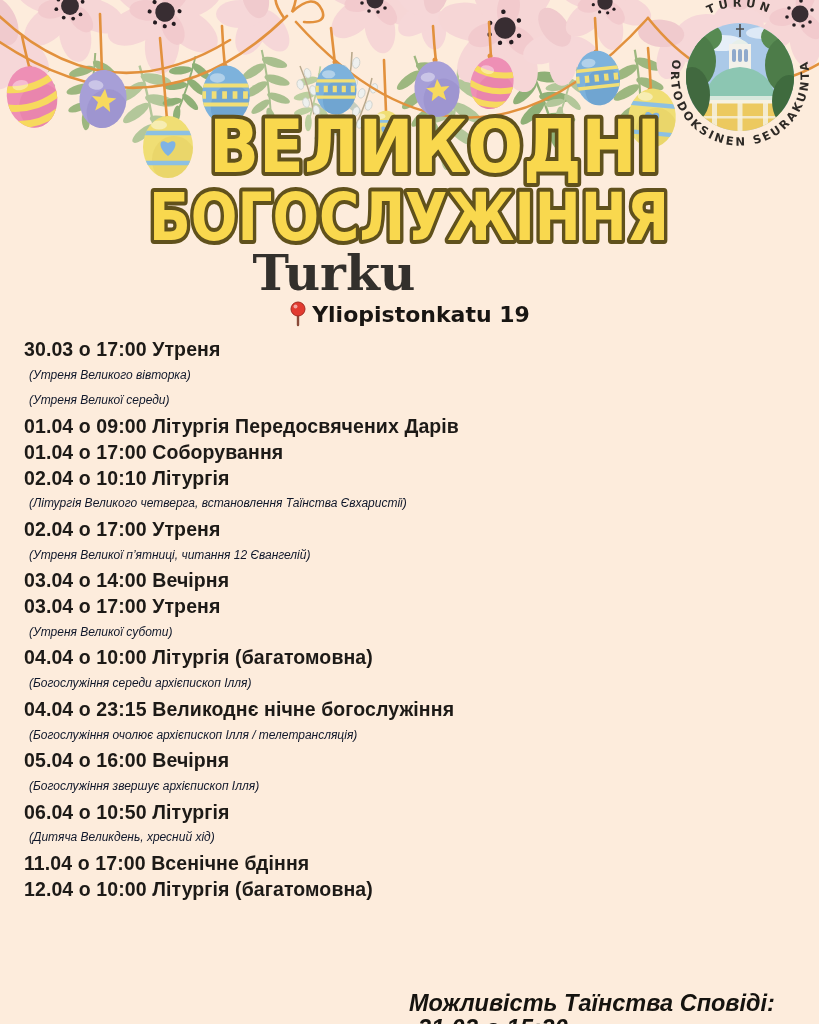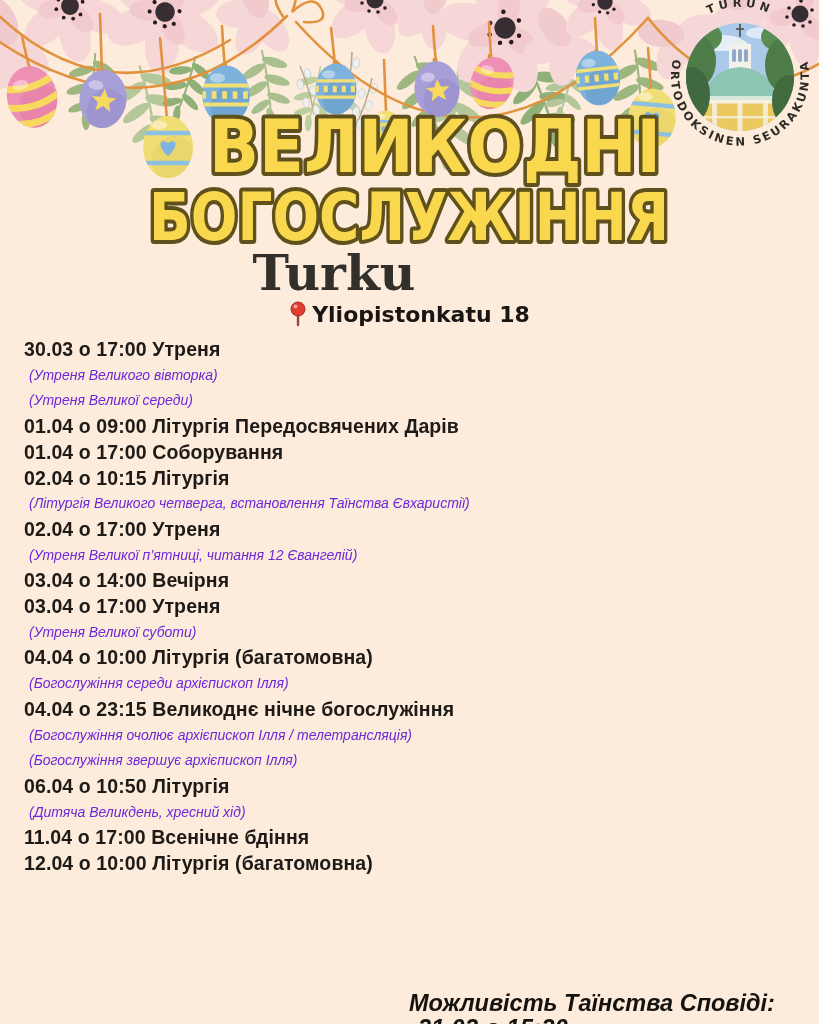--- a/index.html
+++ b/index.html
@@ -18,21 +18,21 @@
   .ring{font-family:"DejaVu Sans",sans-serif;font-size:11.5px;font-weight:600;
     letter-spacing:2.5px;fill:#2e2a26;}
   .city{position:absolute;left:0;top:249px;width:668px;text-align:center;
     font-family:"DejaVu Serif",serif;font-weight:bold;font-size:49px;line-height:1;color:#33302c;}
   .address{position:absolute;left:0;top:301px;width:819px;display:flex;justify-content:center;
     align-items:center;gap:5px;font-family:"DejaVu Sans",sans-serif;font-weight:bold;font-size:22px;color:#181512;}
   .pin{display:inline-flex;align-items:center;}
   .pin-head{fill:var(--pin-red);}
   .schedule{position:absolute;left:24px;top:337px;width:790px;white-space:nowrap;}
   .event{font-weight:bold;font-size:19.5px;line-height:25.7px;color:var(--text-ink);letter-spacing:.1px;}
-  .note{font-style:italic;font-size:14px;line-height:25.7px;padding-left:5px;color:#6d28d9;}
+  .note{font-style:italic;font-size:12px;line-height:25.7px;padding-left:5px;color:#0f172a;}
   .confession{position:absolute;left:409px;top:990px;font-style:italic;font-weight:bold;color:#15130f;}
   .c-title{font-size:23.5px;line-height:26px;}
   .c-time{font-size:23.5px;line-height:25.5px;padding-left:9px;letter-spacing:.3px;}
 </style>
 </head>
 <body>
 
 <div class="poster">
 
   <svg class="header-art" viewBox="0 0 819 345" aria-hidden="true">
@@ -259,40 +259,41 @@
   <div class="city">Turku</div>
 
   <div class="address">
     <span class="pin">
       <svg width="18" height="26" viewBox="0 0 18 26">
         <line x1="9" y1="14" x2="9" y2="24" stroke="#8a4a38" stroke-width="2.4" stroke-linecap="round"></line>
         <circle class="pin-head" cx="9" cy="8" r="7" stroke="#a32a20" stroke-width="1"></circle>
         <circle cx="6.5" cy="5.5" r="2" fill="#ffffff" opacity="0.55"></circle>
       </svg>
     </span>
-    <span>Yliopistonkatu 18</span>
+    <span>Yliopistonkatu 19</span>
   </div>
 
   <div class="schedule">
     <div class="event">30.03 о 17:00 Утреня</div>
     <div class="note">(Утреня Великого вівторка)</div>
     <div class="note">(Утреня Великої середи)</div>
     <div class="event">01.04 о 09:00 Літургія Передосвячених Дарів</div>
     <div class="event">01.04 о 17:00 Соборування</div>
-    <div class="event">02.04 о 10:15 Літургія</div>
+    <div class="event">02.04 о 10:10 Літургія</div>
     <div class="note">(Літургія Великого четверга, встановлення Таїнства Євхаристії)</div>
     <div class="event">02.04 о 17:00 Утреня</div>
     <div class="note">(Утреня Великої п’ятниці, читання 12 Євангелій)</div>
     <div class="event">03.04 о 14:00 Вечірня</div>
     <div class="event">03.04 о 17:00 Утреня</div>
     <div class="note">(Утреня Великої суботи)</div>
     <div class="event">04.04 о 10:00 Літургія (багатомовна)</div>
     <div class="note">(Богослужіння середи архієпископ Ілля)</div>
     <div class="event">04.04 о 23:15 Великоднє нічне богослужіння</div>
     <div class="note">(Богослужіння очолює архієпископ Ілля / телетрансляція)</div>
+    <div class="event">05.04 о 16:00 Вечірня</div>
     <div class="note">(Богослужіння звершує архієпископ Ілля)</div>
     <div class="event">06.04 о 10:50 Літургія</div>
     <div class="note">(Дитяча Великдень, хресний хід)</div>
     <div class="event">11.04 о 17:00 Всенічне бдіння</div>
     <div class="event">12.04 о 10:00 Літургія (багатомовна)</div>
   </div>
 
   <div class="confession">
     <div class="c-title">Можливість Таїнства Сповіді:</div>
     <div class="c-time">31.03 о 15:30</div>

